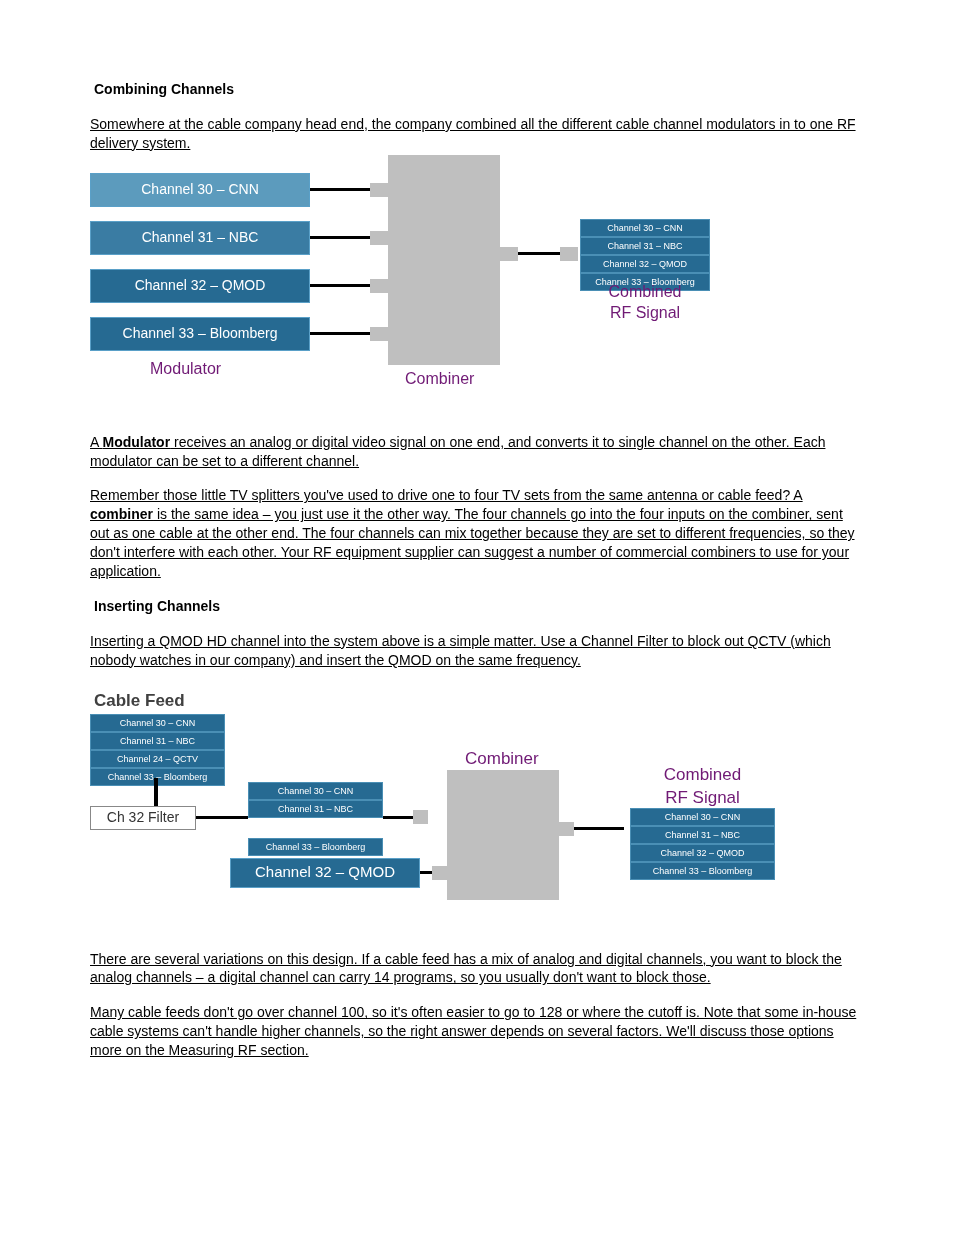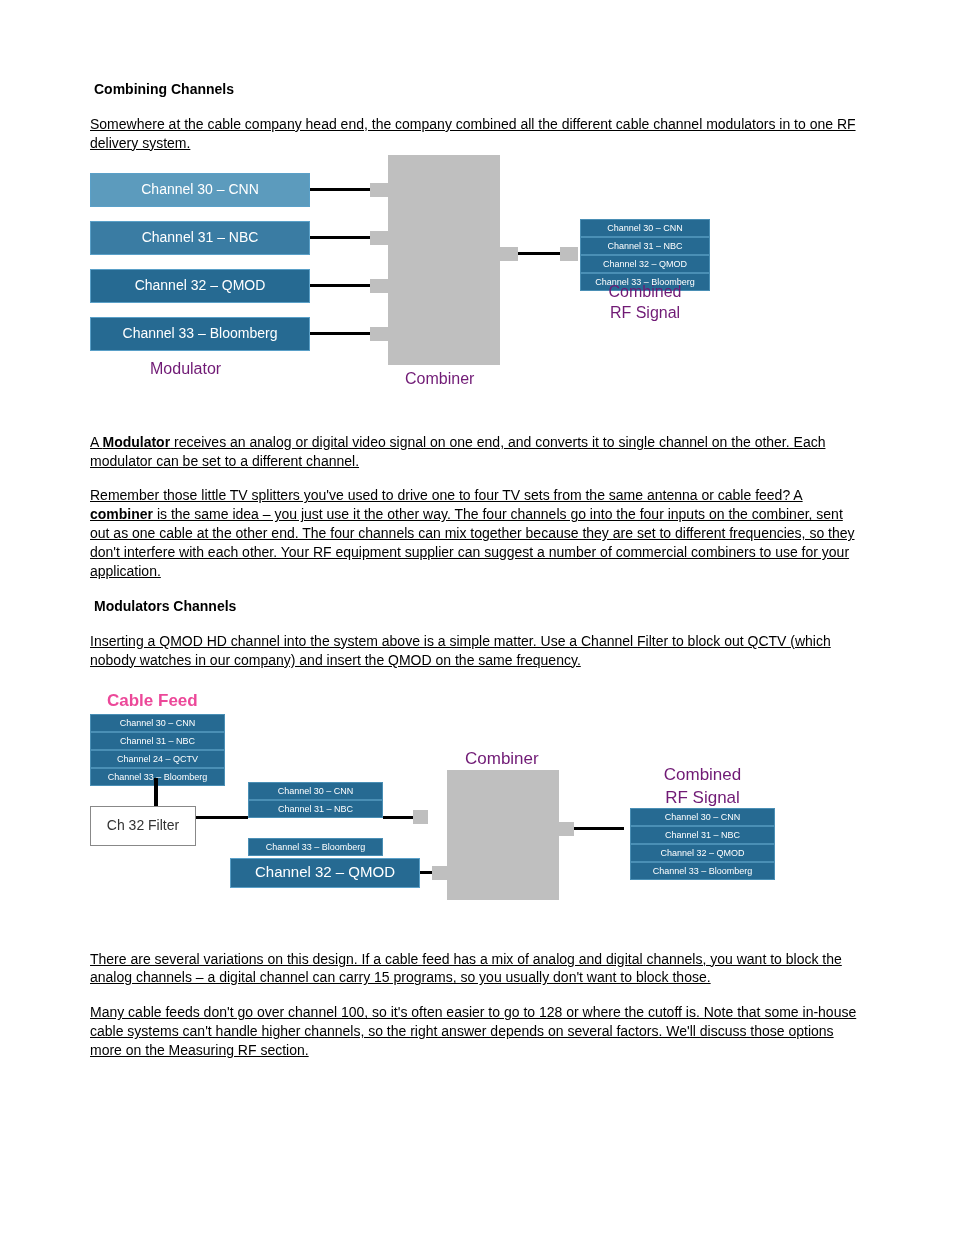--- a/index.html
+++ b/index.html
@@ -134,37 +134,37 @@
   </div>
 </div>
 
 <p>
   <span>A </span><b>Modulator</b><span> receives an analog or digital video signal on one end, and converts it to single channel on the other. Each modulator can be set to a different channel.</span>
 </p>
 <p>
   <span>Remember those little TV splitters you've used to drive one to four TV sets from the same antenna or cable feed? A </span><b>combiner</b><span> is the same idea – you just use it the other way. The four channels go into the four inputs on the combiner, sent out as one cable at the other end. The four channels can mix together because they are set to different frequencies, so they don't interfere with each other. Your RF equipment supplier can suggest a number of commercial combiners to use for your application.</span>
 </p>
 
-<h3>Modulators Channels</h3>
+<h3>Inserting Channels</h3>
 <p>Inserting a QMOD HD channel into the system above is a simple matter. Use a Channel Filter to block out QCTV (which nobody watches in our company) and insert the QMOD on the same frequency.</p>
 
 <div class="diagram" style="height:230px;">
 
-  <div class="label" style="left:17px;top:0;font-size:17px;font-weight:bold;color:#ec4899;">Cable Feed</div>
+  <div class="label" style="left:4px;top:0;font-size:17px;font-weight:bold;color:#404040;">Cable Feed</div>
 
   <div class="small-list" style="left:0;top:24px;width:135px;">
     <div class="row">Channel 30 – CNN</div>
     <div class="row">Channel 31 – NBC</div>
     <div class="row">Channel 24 – QCTV</div>
     <div class="row">Channel 33 – Bloomberg</div>
   </div>
 
   <div class="line" style="left:64px;top:88px;width:4px;height:30px;"></div>
 
-  <div class="filter-box" style="left:0;top:116px;width:106px;height:40px;">Ch 32 Filter</div>
+  <div class="filter-box" style="left:0;top:116px;width:106px;height:24px;">Ch 32 Filter</div>
 
   <div class="line" style="left:106px;top:126px;width:52px;height:3px;"></div>
 
   <div class="small-list" style="left:158px;top:92px;width:135px;">
     <div class="row">Channel 30 – CNN</div>
     <div class="row">Channel 31 – NBC</div>
     <div class="row" style="height:16px;border:none;background:transparent;"></div>
     <div class="row">Channel 33 – Bloomberg</div>
   </div>
 
@@ -187,14 +187,14 @@
 
   <div class="small-list" style="left:540px;top:118px;width:145px;">
     <div class="row">Channel 30 – CNN</div>
     <div class="row">Channel 31 – NBC</div>
     <div class="row">Channel 32 – QMOD</div>
     <div class="row">Channel 33 – Bloomberg</div>
   </div>
 
 </div>
 
-<p>There are several variations on this design. If a cable feed has a mix of analog and digital channels, you want to block the analog channels – a digital channel can carry 15 programs, so you usually don't want to block those.</p>
+<p>There are several variations on this design. If a cable feed has a mix of analog and digital channels, you want to block the analog channels – a digital channel can carry 14 programs, so you usually don't want to block those.</p>
 <p>Many cable feeds don't go over channel 100, so it's often easier to go to 128 or where the cutoff is. Note that some in-house cable systems can't handle higher channels, so the right answer depends on several factors. We'll discuss those options more on the Measuring RF section.</p>
 
 </body></html>

